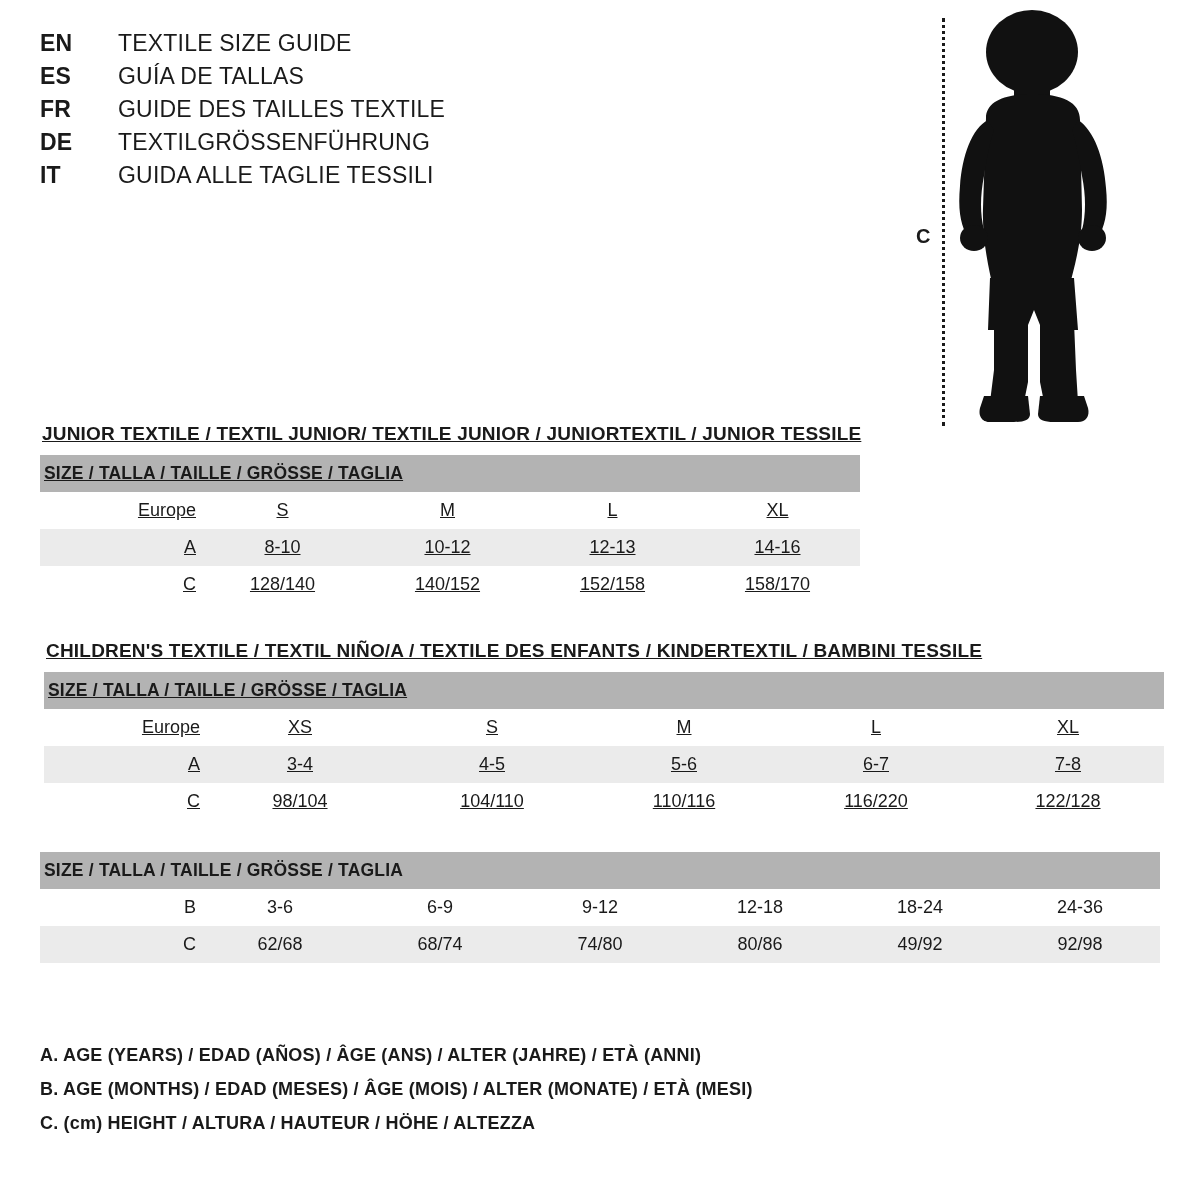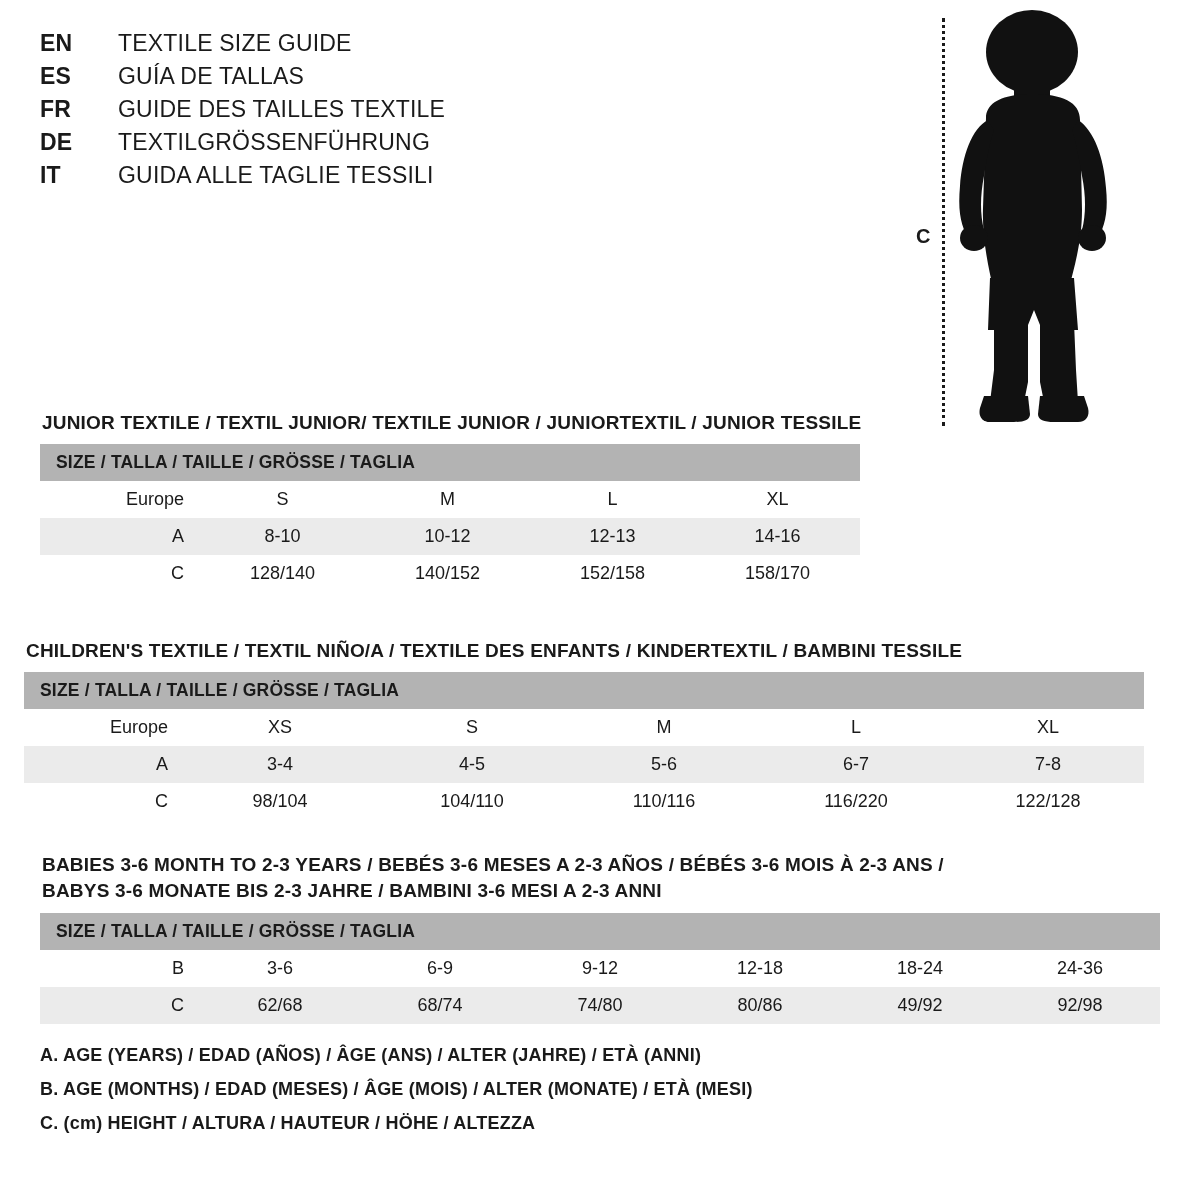--- a/index.html
+++ b/index.html
@@ -90,21 +90,21 @@
     white-space: normal;
   }
 
   
   table.size-table {
     border-collapse: collapse;
     table-layout: fixed;
     font-size: 18px;
   }
   table.size-table td {
-    padding: 5px 16px;
+    padding: 5px 4px;
     height: 27px;
     vertical-align: middle;
   }
   .hdr-band td {
     background: #b3b3b3;
     font-weight: 700;
     font-size: 17.5px;
     letter-spacing: 0.2px;
     padding-left: 8px;
   }
@@ -113,22 +113,22 @@
   .rowlabel {
     padding-left: 8px !important;
     text-align: right;
     font-weight: 400;
   }
   .cell {
     text-align: center;
   }
 
   
-  .block-junior   { position: absolute; left: 40px; top: 412px;  width: 1120px; }
-  .block-children { position: absolute; left: 24px; top: 640px;  width: 1120px; }
+  .block-junior   { position: absolute; left: 40px; top: 423px;  width: 1120px; text-decoration: underline; }
+  .block-children { position: absolute; left: 44px; top: 640px;  width: 1120px; text-decoration: underline; }
   .block-babies   { position: absolute; left: 40px; top: 852px;  width: 1120px; }
   .legend         { position: absolute; left: 40px; top: 1045px; width: 1120px; }
 
   .legend-line {
     font-size: 18px;
     font-weight: 700;
     letter-spacing: 0.2px;
     margin-bottom: 13px;
   }
 </style>
@@ -287,24 +287,20 @@
           <td class="cell">104/110</td>
           <td class="cell">110/116</td>
           <td class="cell">116/220</td>
           <td class="cell">122/128</td>
         </tr>
       </tbody>
     </table>
   </div>
 
   <div class="block-babies">
-    <div class="section-title two-line">
-      <div>BABIES 3-6 MONTH TO 2-3 YEARS / BEBÉS 3-6 MESES A 2-3 AÑOS / BÉBÉS 3-6 MOIS À 2-3 ANS /</div>
-      <div>BABYS 3-6 MONATE BIS 2-3 JAHRE / BAMBINI 3-6 MESI A 2-3 ANNI</div>
-    </div>
     <table class="size-table">
       <colgroup>
         <col style="width:160px">
           <col style="width:160px">
           <col style="width:160px">
           <col style="width:160px">
           <col style="width:160px">
           <col style="width:160px">
           <col style="width:160px">
       </colgroup>

